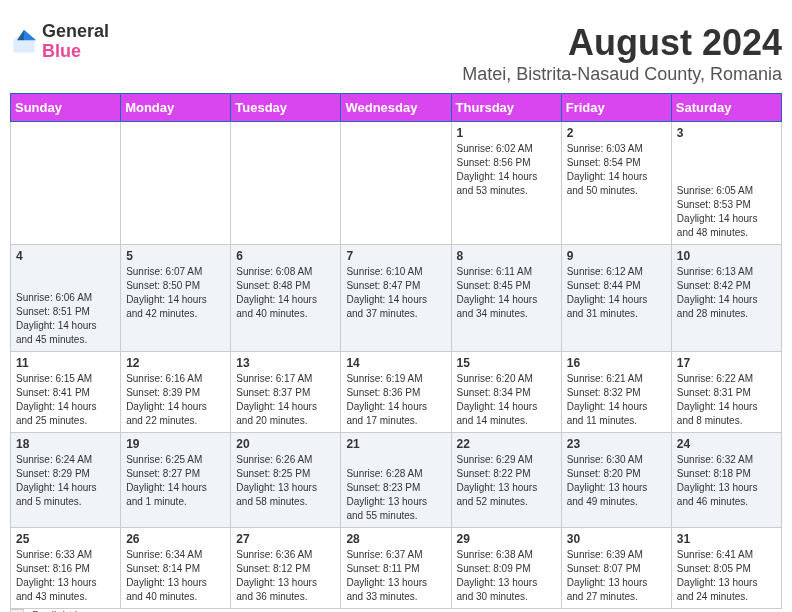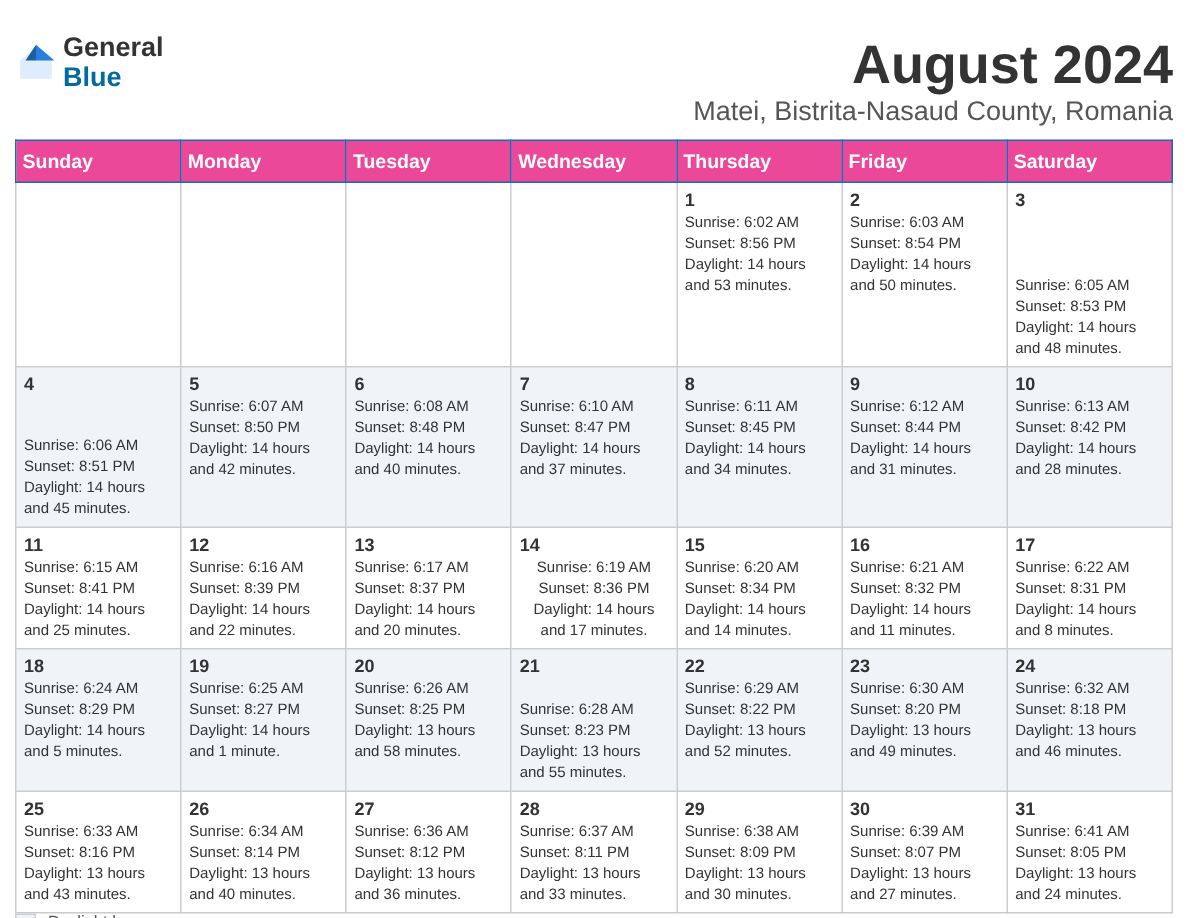--- a/index.html
+++ b/index.html
@@ -21,21 +21,21 @@
       display: flex;
       align-items: center;
       gap: 4px;
     }
     .logo-text {
       font-size: 18px;
       font-weight: bold;
       line-height: 1.1;
     }
     .logo-general { color: #333; }
-    .logo-blue { color: #0369a1; }
+    .logo-blue { color: #ec4899; }
     .logo-icon {
       width: 28px;
       height: 28px;
     }
     .title-block {
       text-align: right;
     }
     .main-title {
       font-size: 36px;
       font-weight: bold;
@@ -43,21 +43,21 @@
     }
     .subtitle {
       font-size: 18px;
       color: #555;
     }
     .calendar {
       width: 100%;
       border-collapse: collapse;
     }
     .calendar th {
-      background: #ec4899;
+      background: #d946ef;
       color: #fff;
       font-size: 13px;
       font-weight: bold;
       padding: 6px 4px;
       text-align: left;
       border: 1px solid #1a6bb5;
     }
     .calendar td {
       vertical-align: top;
       border: 1px solid #ccc;
@@ -228,21 +228,21 @@
         </td>
         <td>
           <div class="day-number">13</div>
           <div class="day-info" style="white-space: pre-line;">Sunrise: 6:17 AM
 Sunset: 8:37 PM
 Daylight: 14 hours
 and 20 minutes.</div>
         </td>
         <td>
           <div class="day-number">14</div>
-          <div class="day-info" style="white-space: pre-line; text-align: center;">Sunrise: 6:19 AM
+          <div class="day-info" style="white-space: pre-line;">Sunrise: 6:19 AM
 Sunset: 8:36 PM
 Daylight: 14 hours
 and 17 minutes.</div>
         </td>
         <td>
           <div class="day-number">15</div>
           <div class="day-info" style="white-space: pre-line;">Sunrise: 6:20 AM
 Sunset: 8:34 PM
 Daylight: 14 hours
 and 14 minutes.</div>

